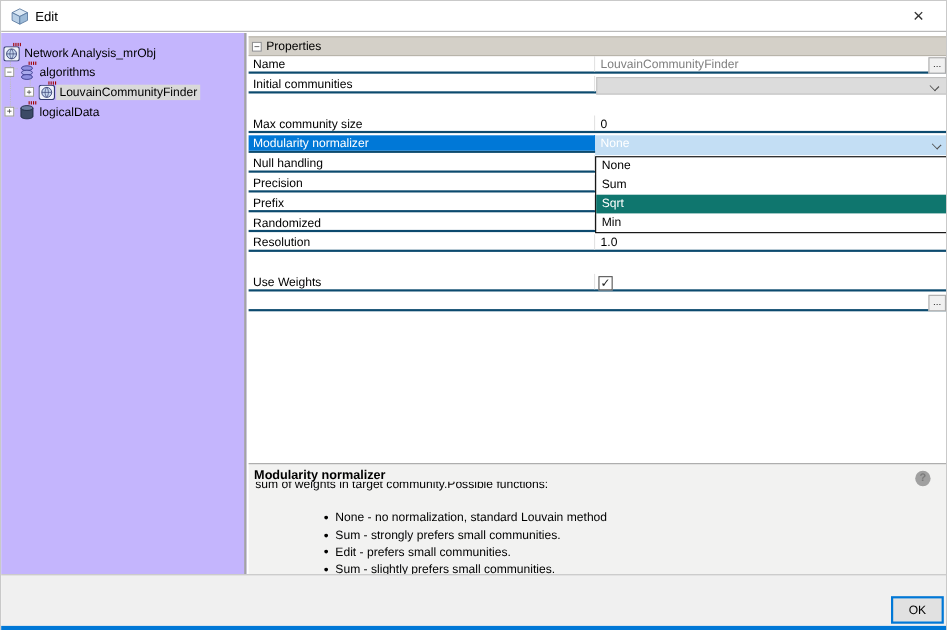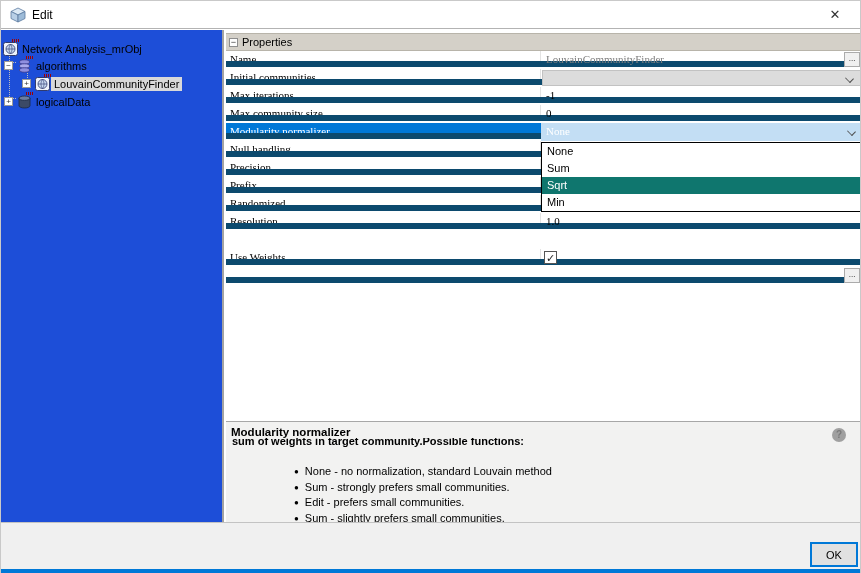--- a/index.html
+++ b/index.html
@@ -11,57 +11,57 @@
     border-left:1px solid #c9c9c9; border-right:1px solid #c9c9c9; border-top:1px solid #c9c9c9;
   }
 
   
   .titlebar{ position:absolute; left:0; top:0; width:100%; height:28px; background:#fff; border-bottom:1px solid #b3b3b3; }
   .title-icon{ position:absolute; left:9px; top:6px; width:16px; height:16px; }
   .title-text{ position:absolute; left:31px; top:7px; font-size:12px; color:#000; }
   .close-btn{ position:absolute; right:16px; top:5px; width:18px; height:18px; text-align:center; line-height:18px; font-size:13px; color:#333; cursor:pointer; }
 
   
-  .tree{ position:absolute; left:0; top:29px; width:223px; height:492px; background:#1d4ed8; border-right:2px solid #a3a3a3; }
+  .tree{ position:absolute; left:0; top:29px; width:223px; height:492px; background:#c4b5fd; border-right:2px solid #a3a3a3; }
   .tree-row{ position:absolute; height:17px; display:flex; align-items:center; white-space:nowrap; }
   .tree-label{ padding:1px 3px; font-size:11px; }
   .tree-label.selected{ background:#d9d9d9; }
   .expander{ width:9px; height:9px; border:1px solid #9a9a9a; background:#fff; font-size:8px; line-height:7px; text-align:center; color:#333; margin-right:4px; flex:0 0 9px; }
   .node-icon{ width:15px; height:14px; margin-right:1px; position:relative; flex:0 0 15px; }
   .mr-ticks{ position:absolute; top:-3px; right:-3px; width:9px; height:4px; }
   .mr-ticks i{ position:absolute; top:0; width:1px; height:3px; background:#a00000; }
   .mr-ticks i:nth-child(1){left:0} .mr-ticks i:nth-child(2){left:2px} .mr-ticks i:nth-child(3){left:4px} .mr-ticks i:nth-child(4){left:6px}
   .connector{ position:absolute; border-left:1px dotted #bdbdbd; width:0; }
   .connector.h{ border-left:none; border-top:1px dotted #bdbdbd; height:0; }
 
   
   .props{ position:absolute; left:225px; top:29px; width:636px; height:392px; background:#fff; }
   .props-header{ position:absolute; left:0; top:3px; width:636px; height:18px; background:#d4d0c8; border-top:1px solid #b8b4aa; border-bottom:1px solid #b8b4aa; display:flex; align-items:center; }
   .collapse-box{ width:9px; height:9px; border:1px solid #8e8e8e; background:#fdfdfd; font-size:9px; line-height:7px; text-align:center; color:#333; margin:0 4px 0 3px; }
-  .prop-row{ position:absolute; left:0; width:636px; height:16px; border-bottom:6px solid #0c4a6e;font-family:Liberation Serif, serif; }
+  .prop-row{ position:absolute; left:0; width:636px; height:16px; border-bottom:2px solid #0c4a6e; }
   .prop-label{ position:absolute; left:0; top:0; width:315px; height:100%; padding:2px 0 0 4px; border-right:1px solid #e3e3e3; overflow:hidden; white-space:nowrap; }
   .prop-value{ position:absolute; left:315px; top:0; width:321px; height:100%; padding:2px 0 0 5px; white-space:nowrap; }
   .prop-value.grey{ color:#7f7f7f; }
   .prop-row.selected .prop-label{ background:#0078d7; color:#fff; border-right:1px solid #0078d7; }
   .combo-selected{ position:absolute; left:315px; top:0; width:321px; height:18px; background:#c3def4; color:#fff; padding:2px 0 0 5px; }
   .combo-grey{ position:absolute; left:316px; top:1px; width:319px; height:16px; background:#dcdcdc; border:1px solid #c2c2c2; }
   .chevron{ position:absolute; right:7px; top:5px; width:7px; height:7px; border-right:1px solid #4d4d4d; border-bottom:1px solid #4d4d4d; transform:rotate(45deg) scale(1,0.8); }
   .ellipsis-btn{ position:absolute; right:2px; top:1px; width:16px; height:15px; background:#f0f0f0; border:1px solid #ababab; font-size:9px; line-height:11px; text-align:center; color:#222; cursor:pointer; }
   .checkbox{ position:absolute; left:318px; top:2px; width:13px; height:13px; border:1px solid #555; background:#fff; font-size:11px; line-height:12px; text-align:center; color:#222; cursor:pointer; }
 
   
   .dropdown{ position:absolute; left:540px; top:141px; width:320px; background:#fff; border:1px solid #000; z-index:10; }
   .dd-item{ height:17px; padding:2px 0 0 5px; color:#000; cursor:pointer; }
   .dd-item.selected{ background:#0f766e; color:#fff; }
 
   
   .help{ position:absolute; left:225px; top:420px; width:636px; height:101px; background:#f2f2f1; border-top:1px solid #a7a7a7; overflow:hidden; }
   .help-title{ position:absolute; left:5px; top:4px; font-weight:bold; font-size:11.5px; }
   .help-intro-clip{ position:absolute; left:6px; top:16px; height:11px; overflow:hidden; width:560px; }
-  .help-intro-clip span{ display:block; margin-top:-3px; font-size:11px;font-weight:bold; }
+  .help-intro-clip span{ display:block; margin-top:-3px; font-size:11px; }
   .help-bullets{ position:absolute; left:68px; top:43px; list-style:none; }
   .help-bullets li{ margin-bottom:3.5px; font-size:11px; }
   .help-bullets li::before{ content:"\25CF"; font-size:8px; margin-right:6px; vertical-align:1px; }
   .help-q{ position:absolute; right:16px; top:6px; width:14px; height:14px; border-radius:50%; background:#a0a0a0; color:#7a7a7a; font-weight:bold; font-size:10px; text-align:center; line-height:14px; }
 
   
   .footer{ position:absolute; left:0; top:521px; width:100%; height:48px; background:#f0f0f0; border-top:1px solid #c3c3c3;padding-left:14px; }
   .ok-btn{ position:absolute; left:809px; top:19px; width:48px; height:25px; background:#e1e1e1; border:2px solid #0078d7; font-size:11px; color:#000; cursor:pointer; font-family:"Liberation Sans", sans-serif; }
   .bottom-edge{ position:absolute; left:0; bottom:0; width:100%; height:4px; background:#0078d7; }
 
@@ -173,24 +173,20 @@
       <span class="ellipsis-btn">...</span>
     </div>
 
     <div class="prop-row" style="top:39px;">
       <div class="prop-label">Initial communities</div>
       <div class="combo-grey">
         <span class="chevron" style="top:4px;"></span>
       </div>
     </div>
 
-    <div class="prop-row" style="top:57px;">
-      <div class="prop-label">Max iterations</div>
-      <div class="prop-value">-1</div>
-    </div>
 
     <div class="prop-row" style="top:75px;">
       <div class="prop-label">Max community size</div>
       <div class="prop-value">0</div>
     </div>
 
     <div class="prop-row selected" style="top:93px;">
       <div class="prop-label">Modularity normalizer</div>
       <div class="combo-selected">
         <span>None</span>

